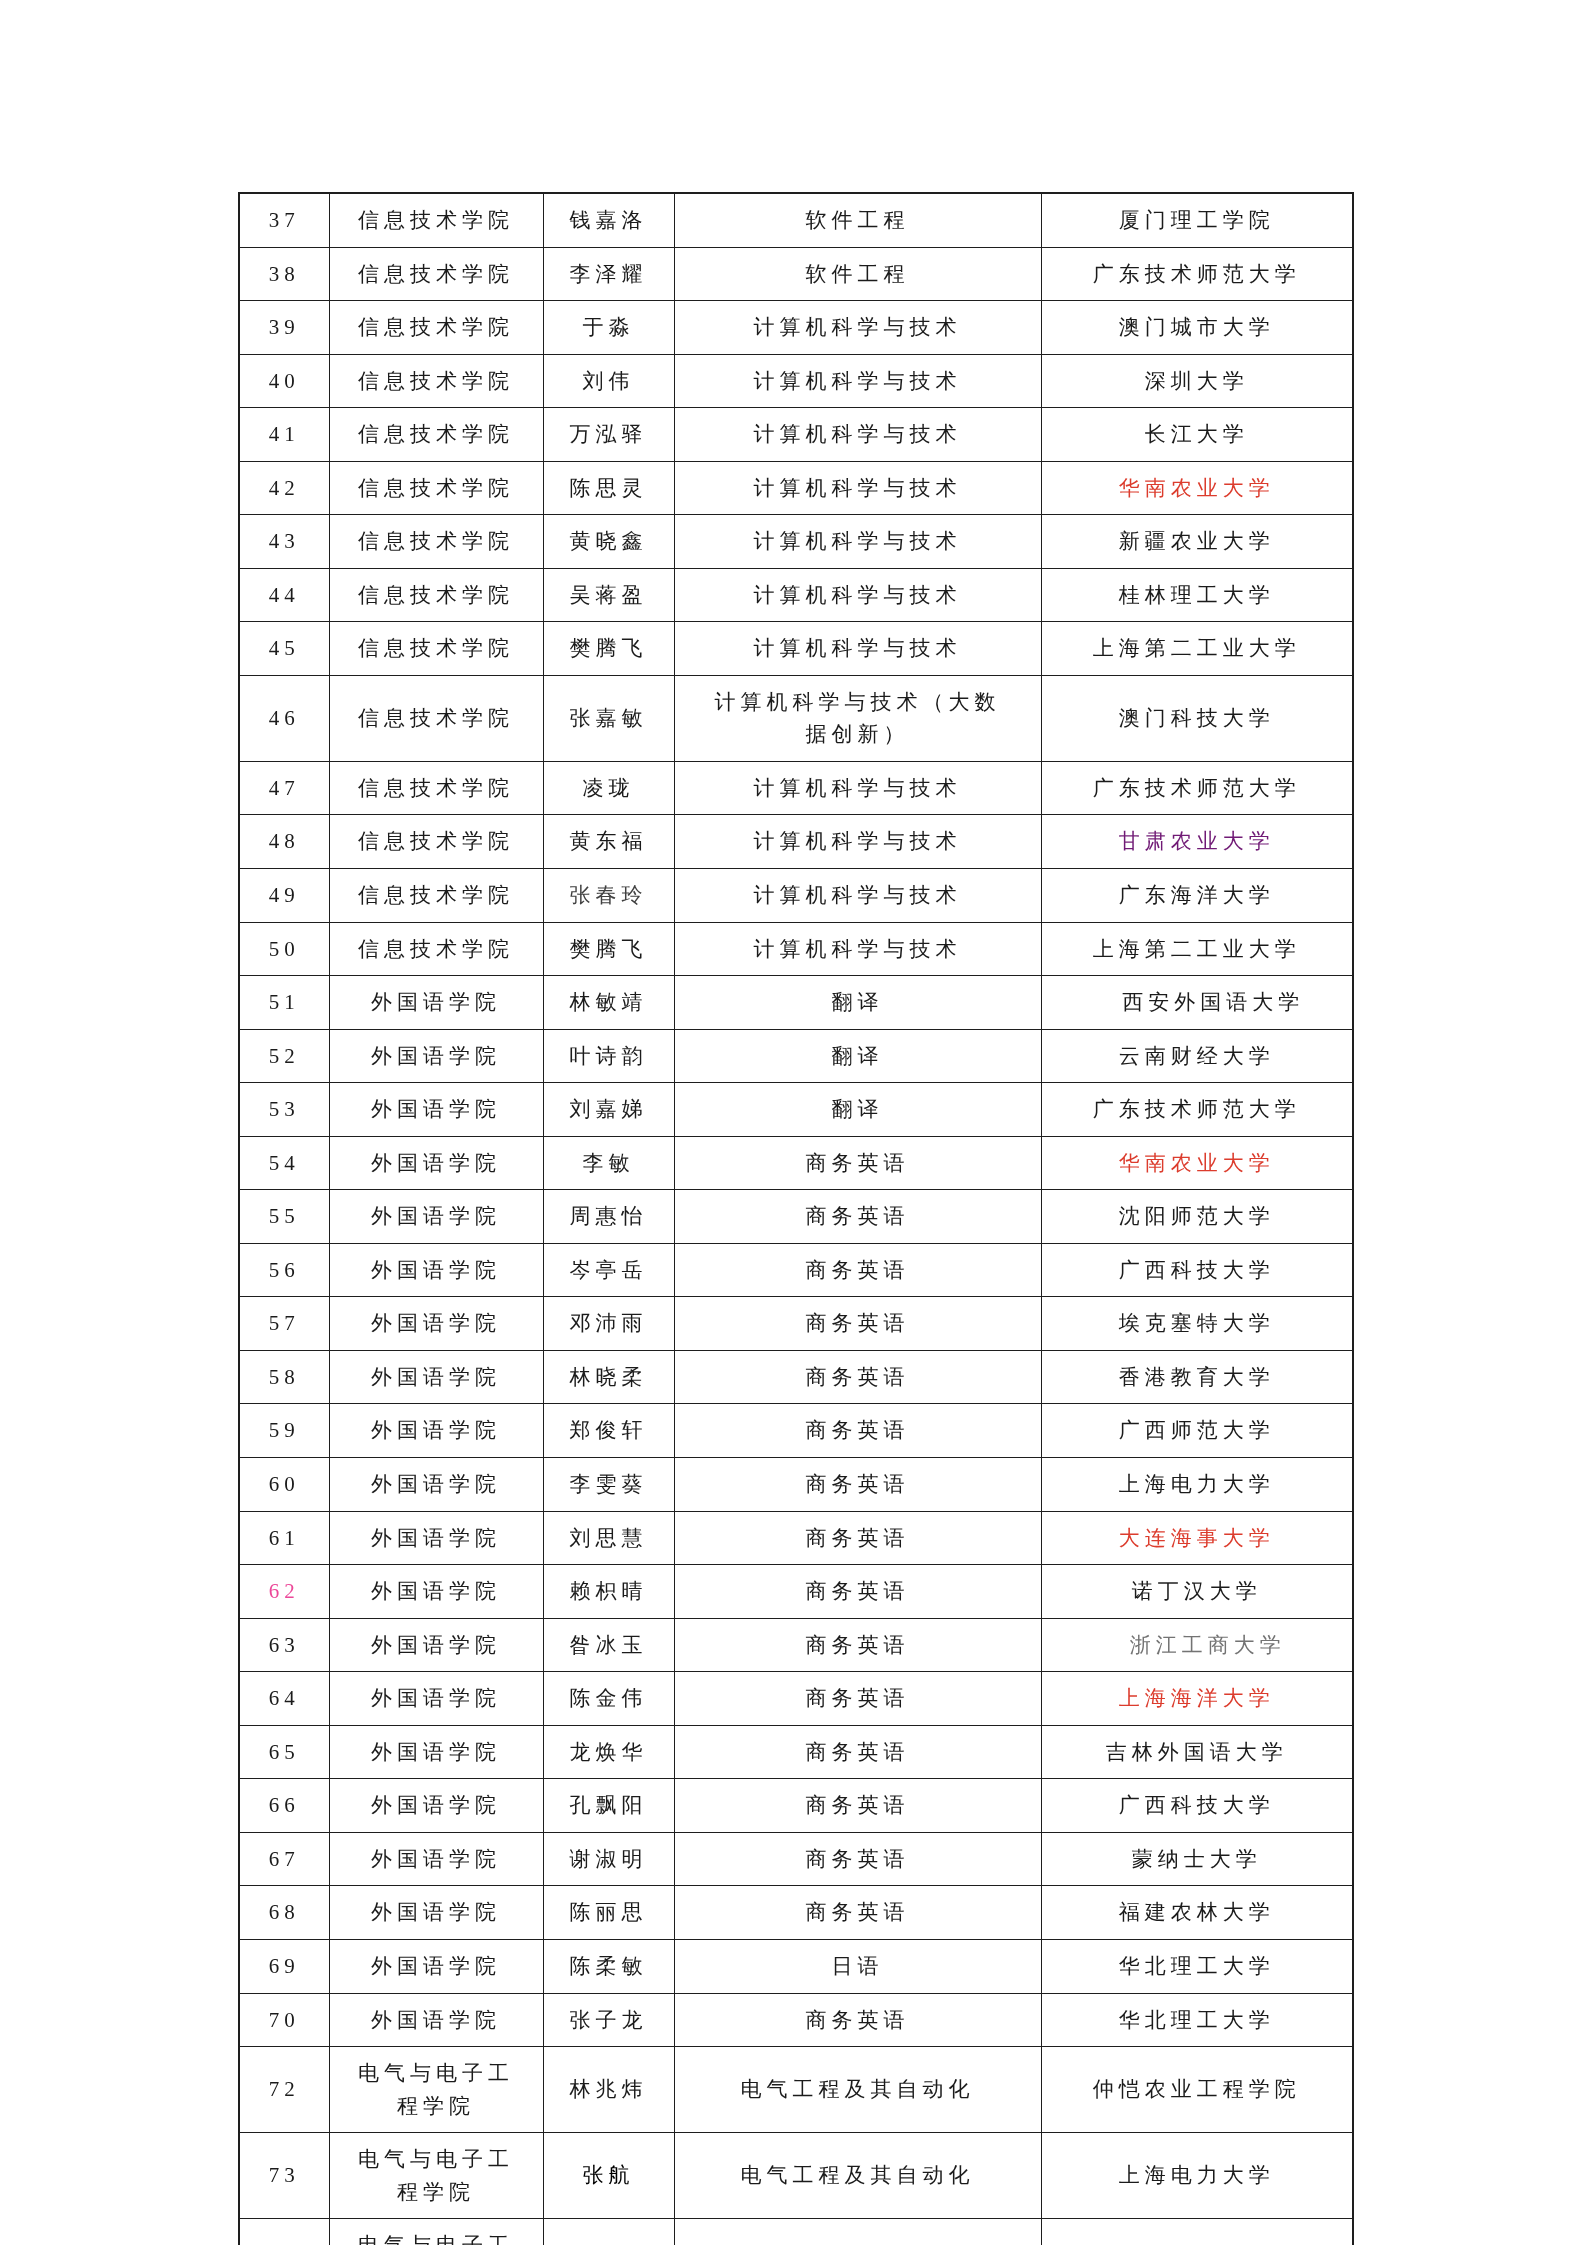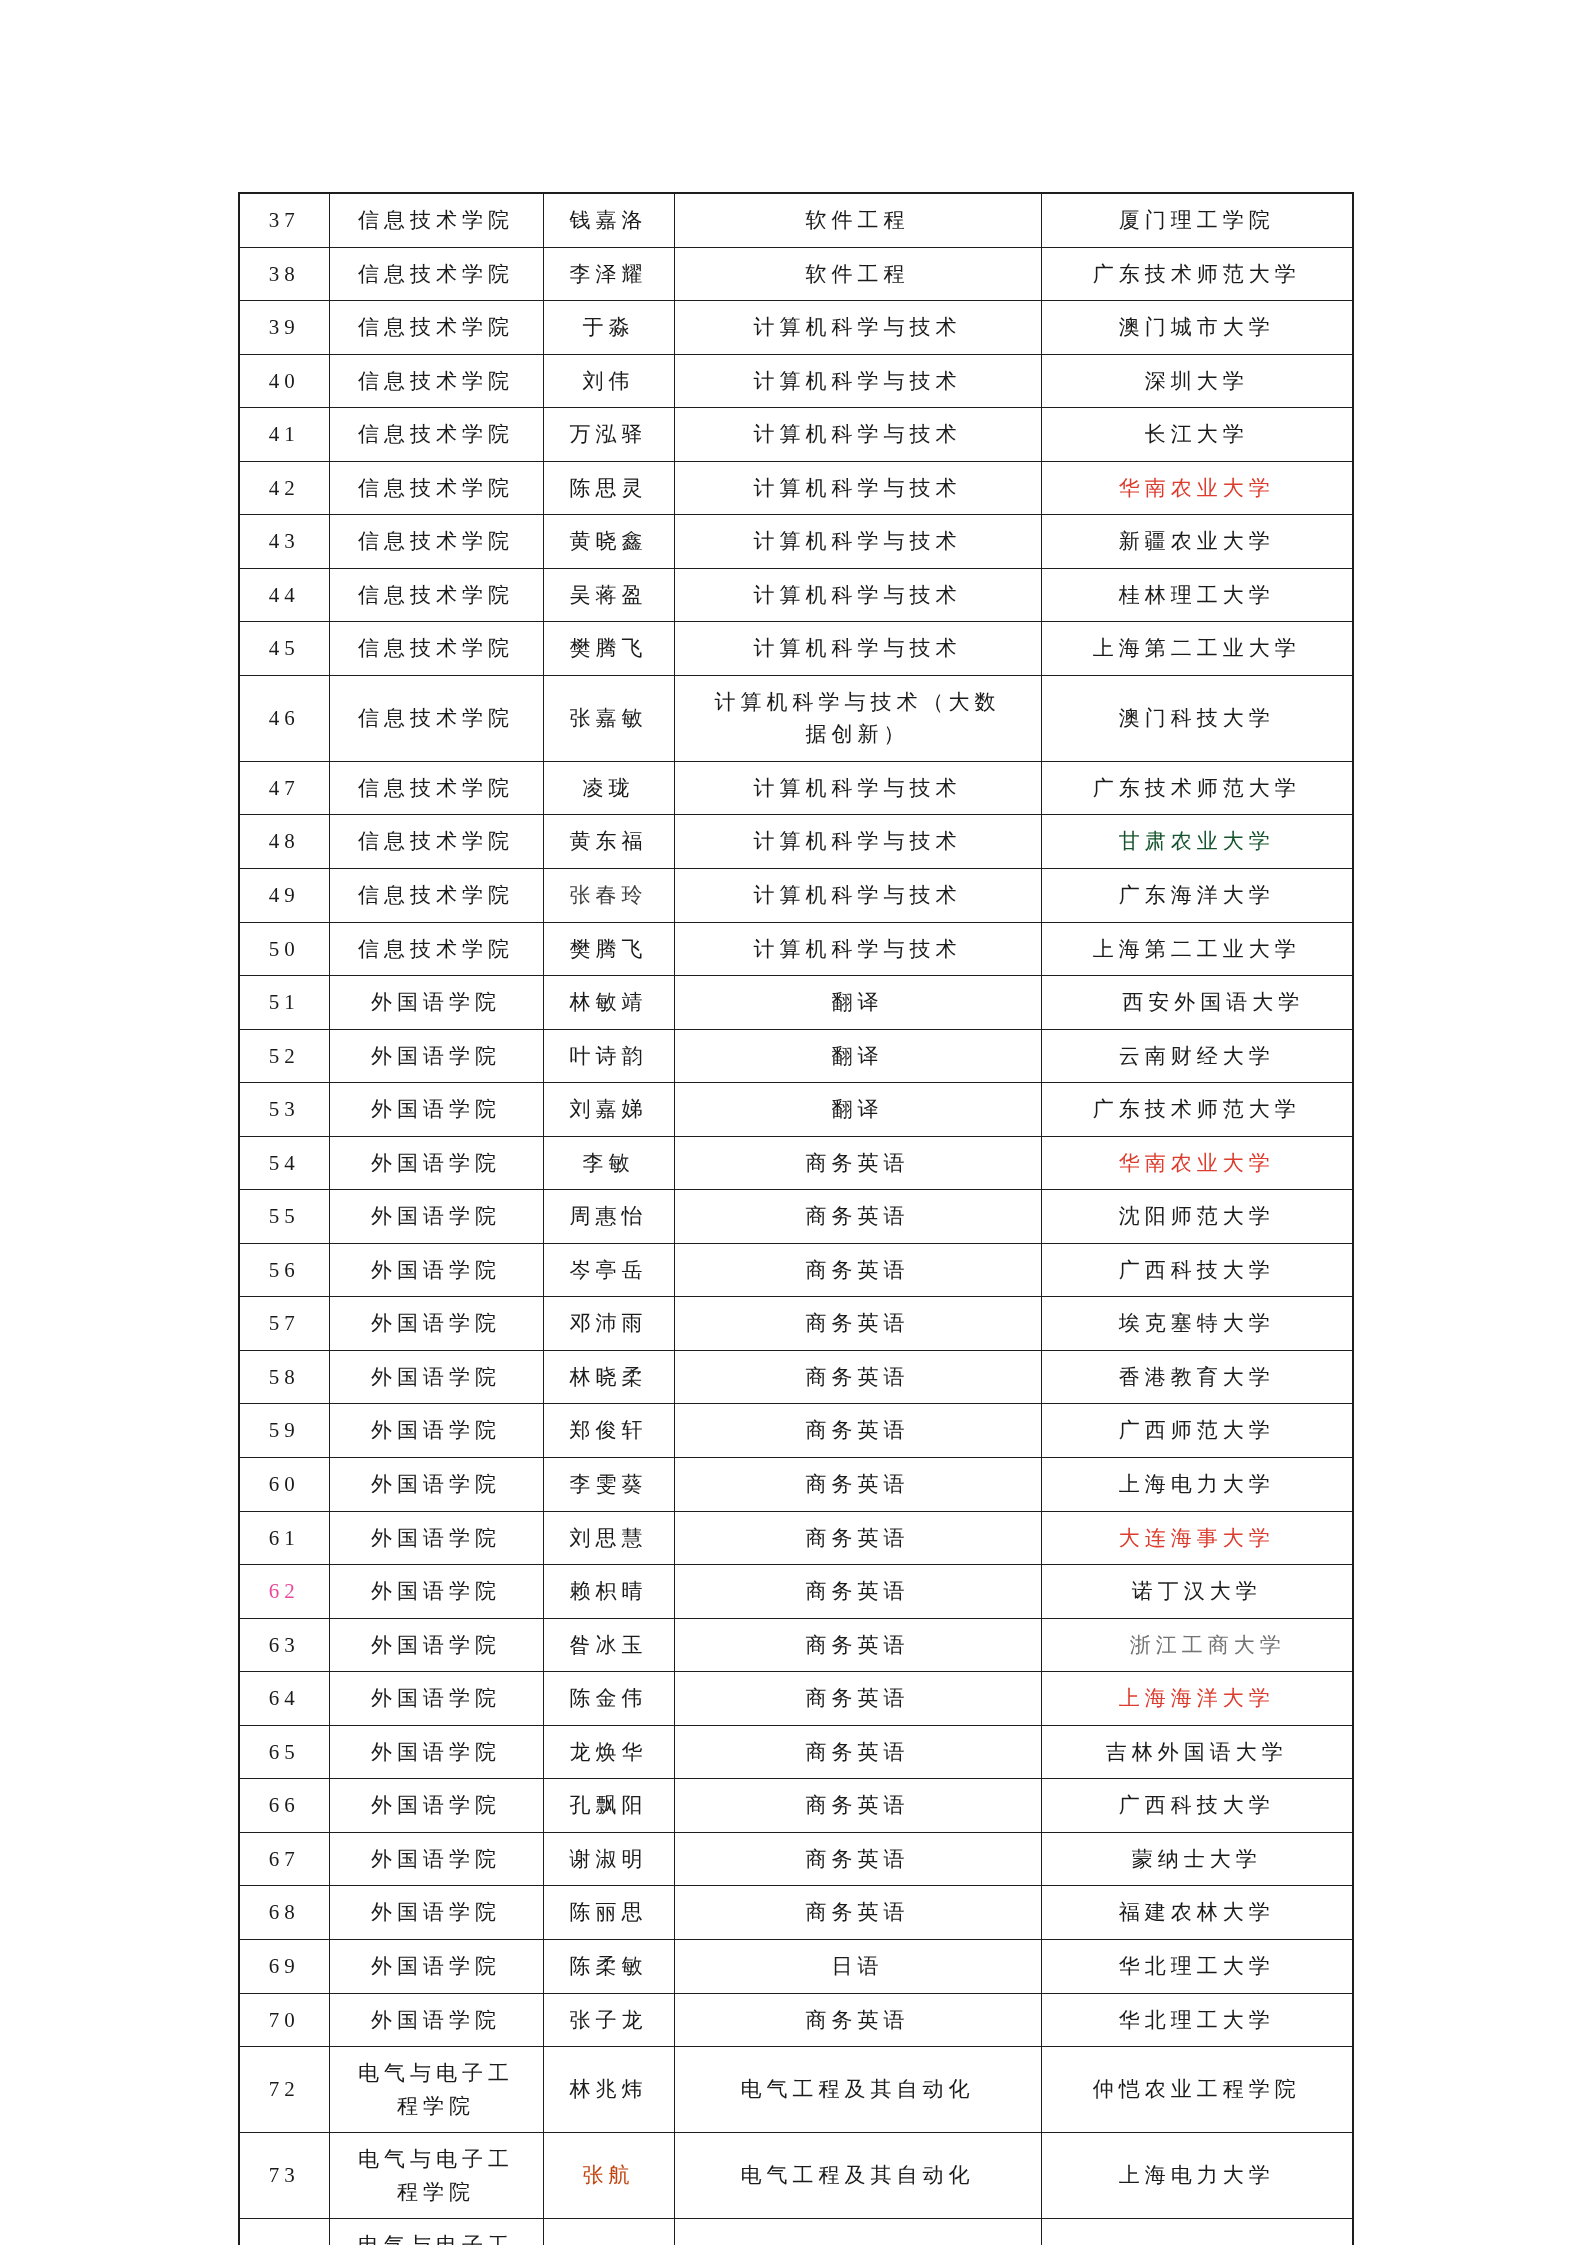--- a/index.html
+++ b/index.html
@@ -129,21 +129,21 @@
           <td class="cell-college" style="color: rgb(27, 27, 27);">信息技术学院</td>
           <td class="cell-name" style="color: rgb(27, 27, 27);">凌珑</td>
           <td class="cell-major" style="color: rgb(27, 27, 27);">计算机科学与技术</td>
           <td class="cell-university" style="color: rgb(27, 27, 27);">广东技术师范大学</td>
         </tr>
         <tr class="row-normal">
           <td class="cell-number" style="color: rgb(27, 27, 27);">48</td>
           <td class="cell-college" style="color: rgb(27, 27, 27);">信息技术学院</td>
           <td class="cell-name" style="color: rgb(27, 27, 27);">黄东福</td>
           <td class="cell-major" style="color: rgb(27, 27, 27);">计算机科学与技术</td>
-          <td class="cell-university" style="color: #14532d;">甘肃农业大学</td>
+          <td class="cell-university" style="color: #701a75;">甘肃农业大学</td>
         </tr>
         <tr class="row-normal">
           <td class="cell-number" style="color: rgb(27, 27, 27);">49</td>
           <td class="cell-college" style="color: rgb(27, 27, 27);">信息技术学院</td>
           <td class="cell-name" style="color: #404040; margin-top: 28px;">张春玲</td>
           <td class="cell-major" style="color: rgb(27, 27, 27);">计算机科学与技术</td>
           <td class="cell-university" style="color: rgb(27, 27, 27);">广东海洋大学</td>
         </tr>
         <tr class="row-normal">
           <td class="cell-number" style="color: rgb(27, 27, 27);">50</td>
@@ -295,21 +295,21 @@
         <tr class="row-tall">
           <td class="cell-number" style="color: rgb(27, 27, 27);">72</td>
           <td class="cell-college" style="color: rgb(27, 27, 27);">电气与电子工程学院</td>
           <td class="cell-name" style="color: rgb(27, 27, 27);">林兆炜</td>
           <td class="cell-major" style="color: rgb(27, 27, 27);">电气工程及其自动化</td>
           <td class="cell-university" style="color: rgb(27, 27, 27);">仲恺农业工程学院</td>
         </tr>
         <tr class="row-tall">
           <td class="cell-number" style="color: rgb(27, 27, 27);">73</td>
           <td class="cell-college" style="color: rgb(27, 27, 27);">电气与电子工程学院</td>
-          <td class="cell-name" style="color: #c2410c;">张航</td>
+          <td class="cell-name" style="color: #000000;">张航</td>
           <td class="cell-major" style="color: rgb(27, 27, 27);">电气工程及其自动化</td>
           <td class="cell-university" style="color: rgb(27, 27, 27);">上海电力大学</td>
         </tr>
         <tr class="row-tall">
           <td class="cell-number" style="color: rgb(27, 27, 27);">74</td>
           <td class="cell-college" style="color: rgb(27, 27, 27);">电气与电子工程学院</td>
           <td class="cell-name" style="color: rgb(27, 27, 27);">郜子阳</td>
           <td class="cell-major" style="color: rgb(27, 27, 27);">电气工程及其自动化</td>
           <td class="cell-university" style="color: rgb(220, 60, 45);">郑州大学</td>
         </tr>

